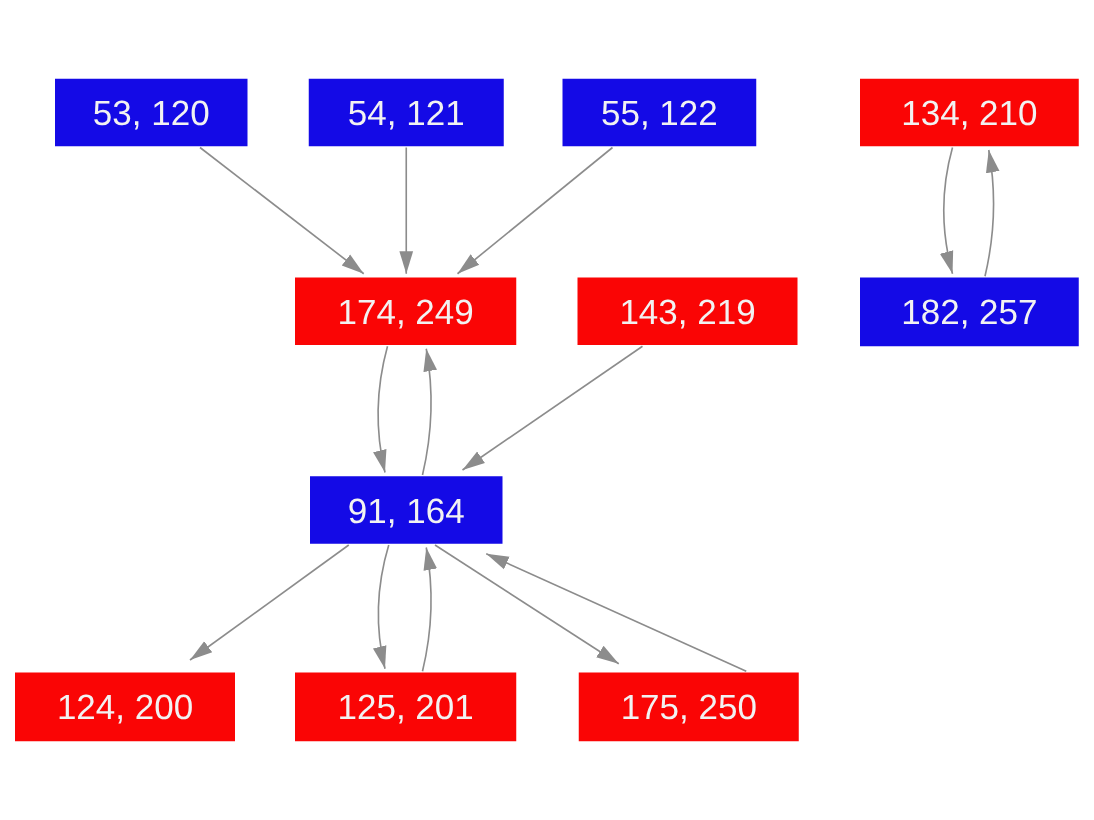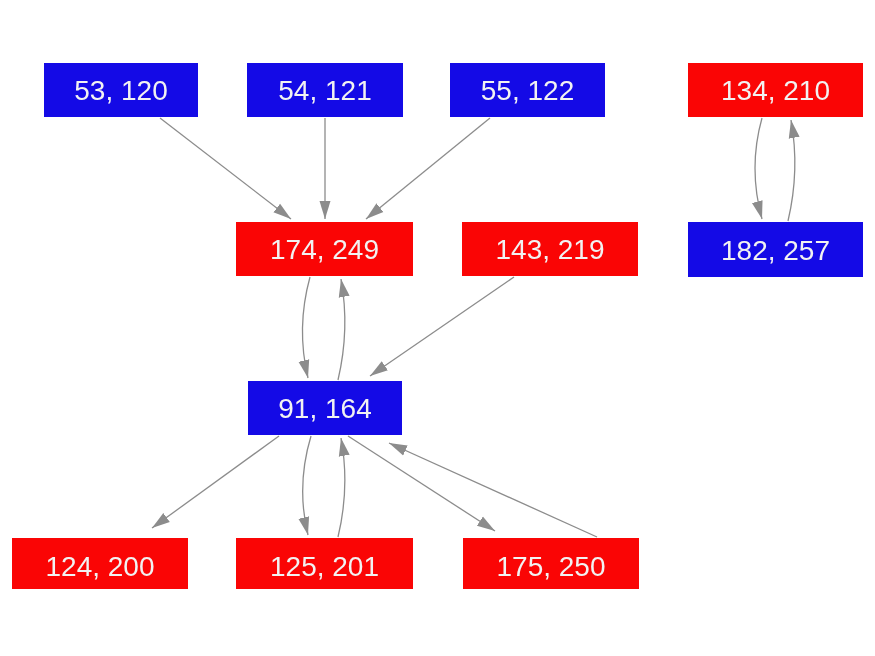--- a/index.html
+++ b/index.html
@@ -1,19 +1,19 @@
 <!DOCTYPE html>
 <html><head>
 <meta charset="utf-8">
 <style>
   html, body { margin: 0; padding: 0; background: #ffffff; }
   .stage {
     position: relative;
     width: 875px;
-    height: 589px;
+    height: 656px;
     background: #ffffff;
     overflow: hidden;
     font-family: "Liberation Sans", sans-serif;
   }
   svg { display: block; }
   .node-label-text {
     font-family: "Liberation Sans", sans-serif;
     font-size: 28px;
   }
 </style>

